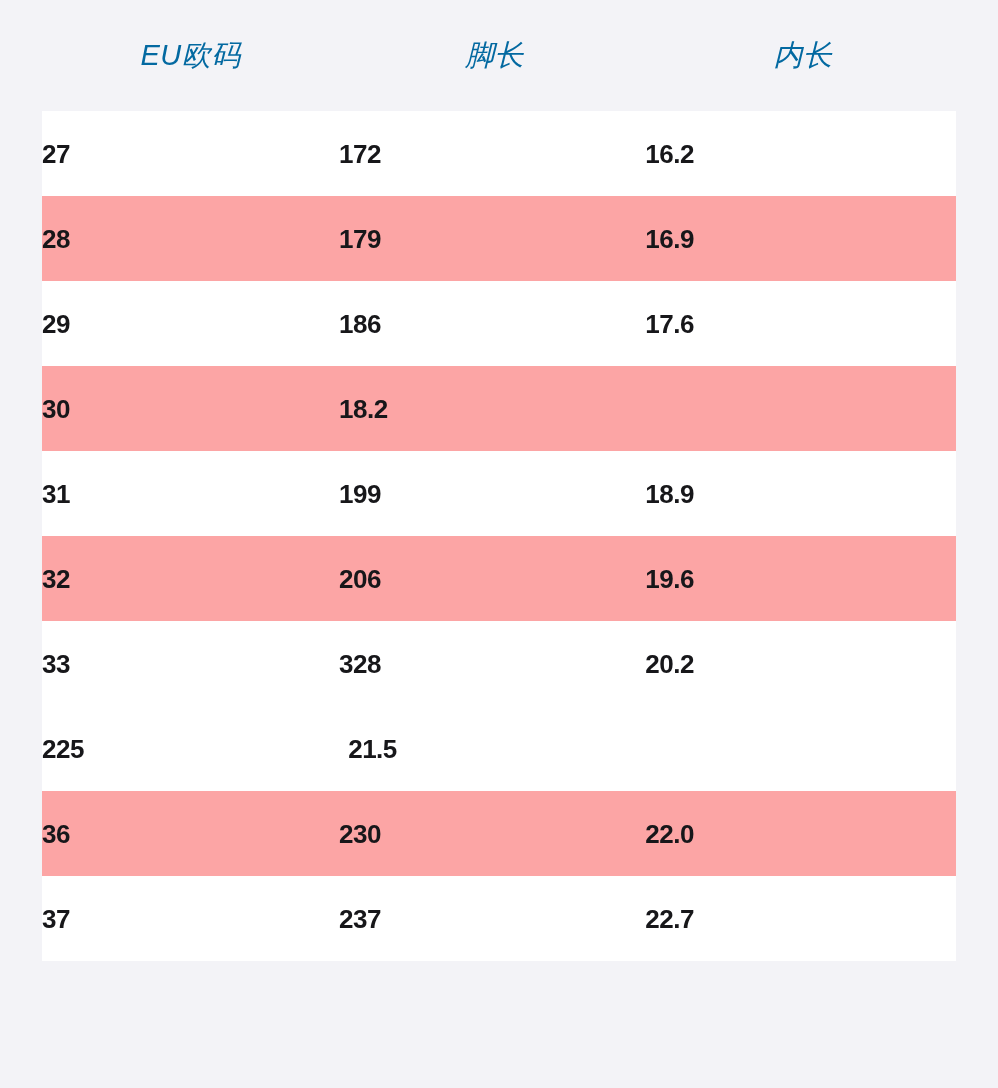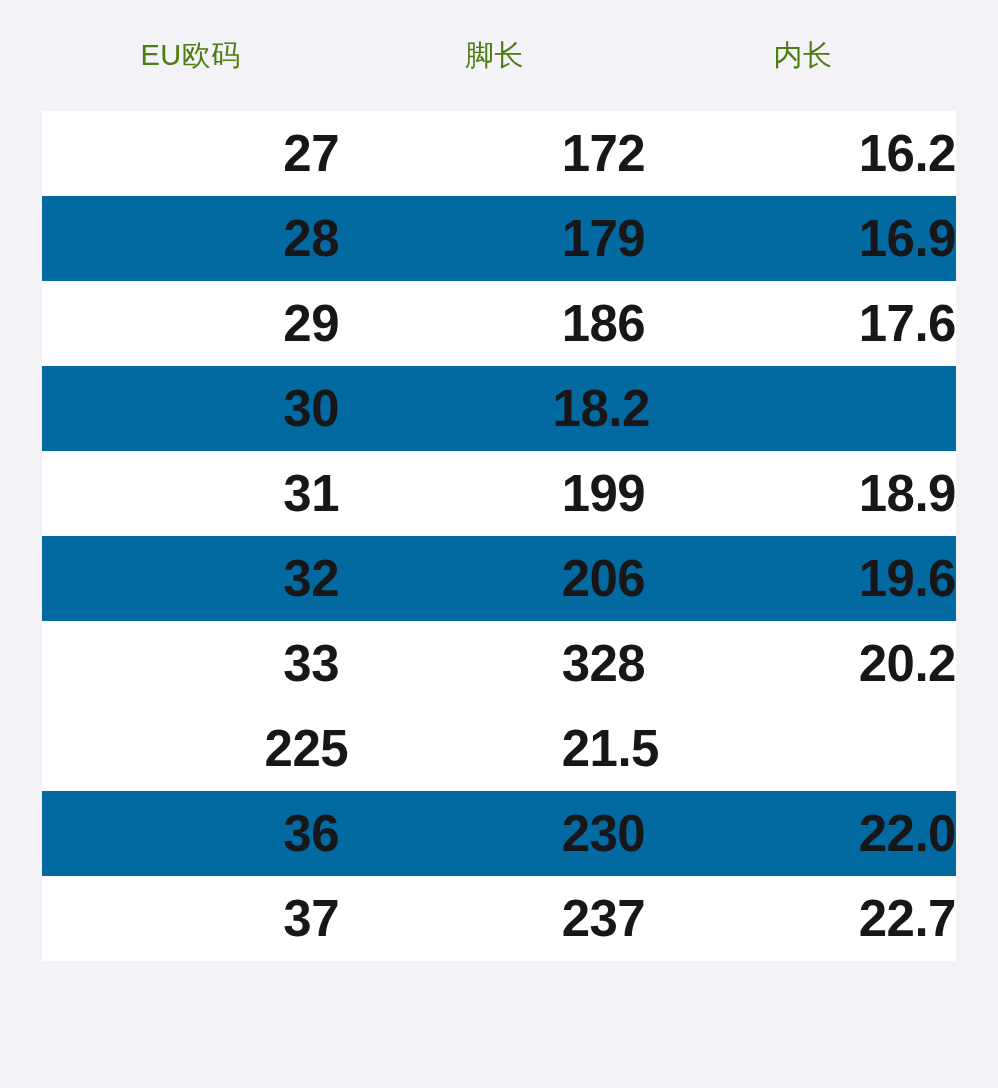--- a/index.html
+++ b/index.html
@@ -26,49 +26,50 @@
   .chart-header {
     height: 111px;
     display: flex;
     align-items: center;
     padding: 0 42px;
     box-sizing: border-box;
     background: #f3f3f7;
   }
   .chart-header .hcell {
     text-align: center;
-    color: #4d7c0f;
+    color: #0369a1;
     font-size: 29px;
     font-weight: 400;
     letter-spacing: 0.5px;
     line-height: 1;
     white-space: nowrap;
+    font-style: italic;
   }
   .col-0 { width: 32.5%; }
   .col-1 { width: 33.5%; }
   .col-2 { width: 34.0%; }
 
   
   .chart-body {
     padding: 0 42px;
     box-sizing: border-box;
   }
   .chart-row {
     display: flex;
     align-items: center;
     height: 85px;
     background: #ffffff;
   }
   .chart-row.alt {
-    background: #0369a1;
+    background: #fca5a5;
   }
   .chart-row .cell {
-    text-align: right;
+    text-align: left;
     color: #17171a;
-    font-size: 51px;
+    font-size: 26px;
     font-weight: 700;
     line-height: 1;
     letter-spacing: -0.5px;
     font-stretch: condensed;
     white-space: nowrap;
   }
 </style>
 </head>
 <body>
 

